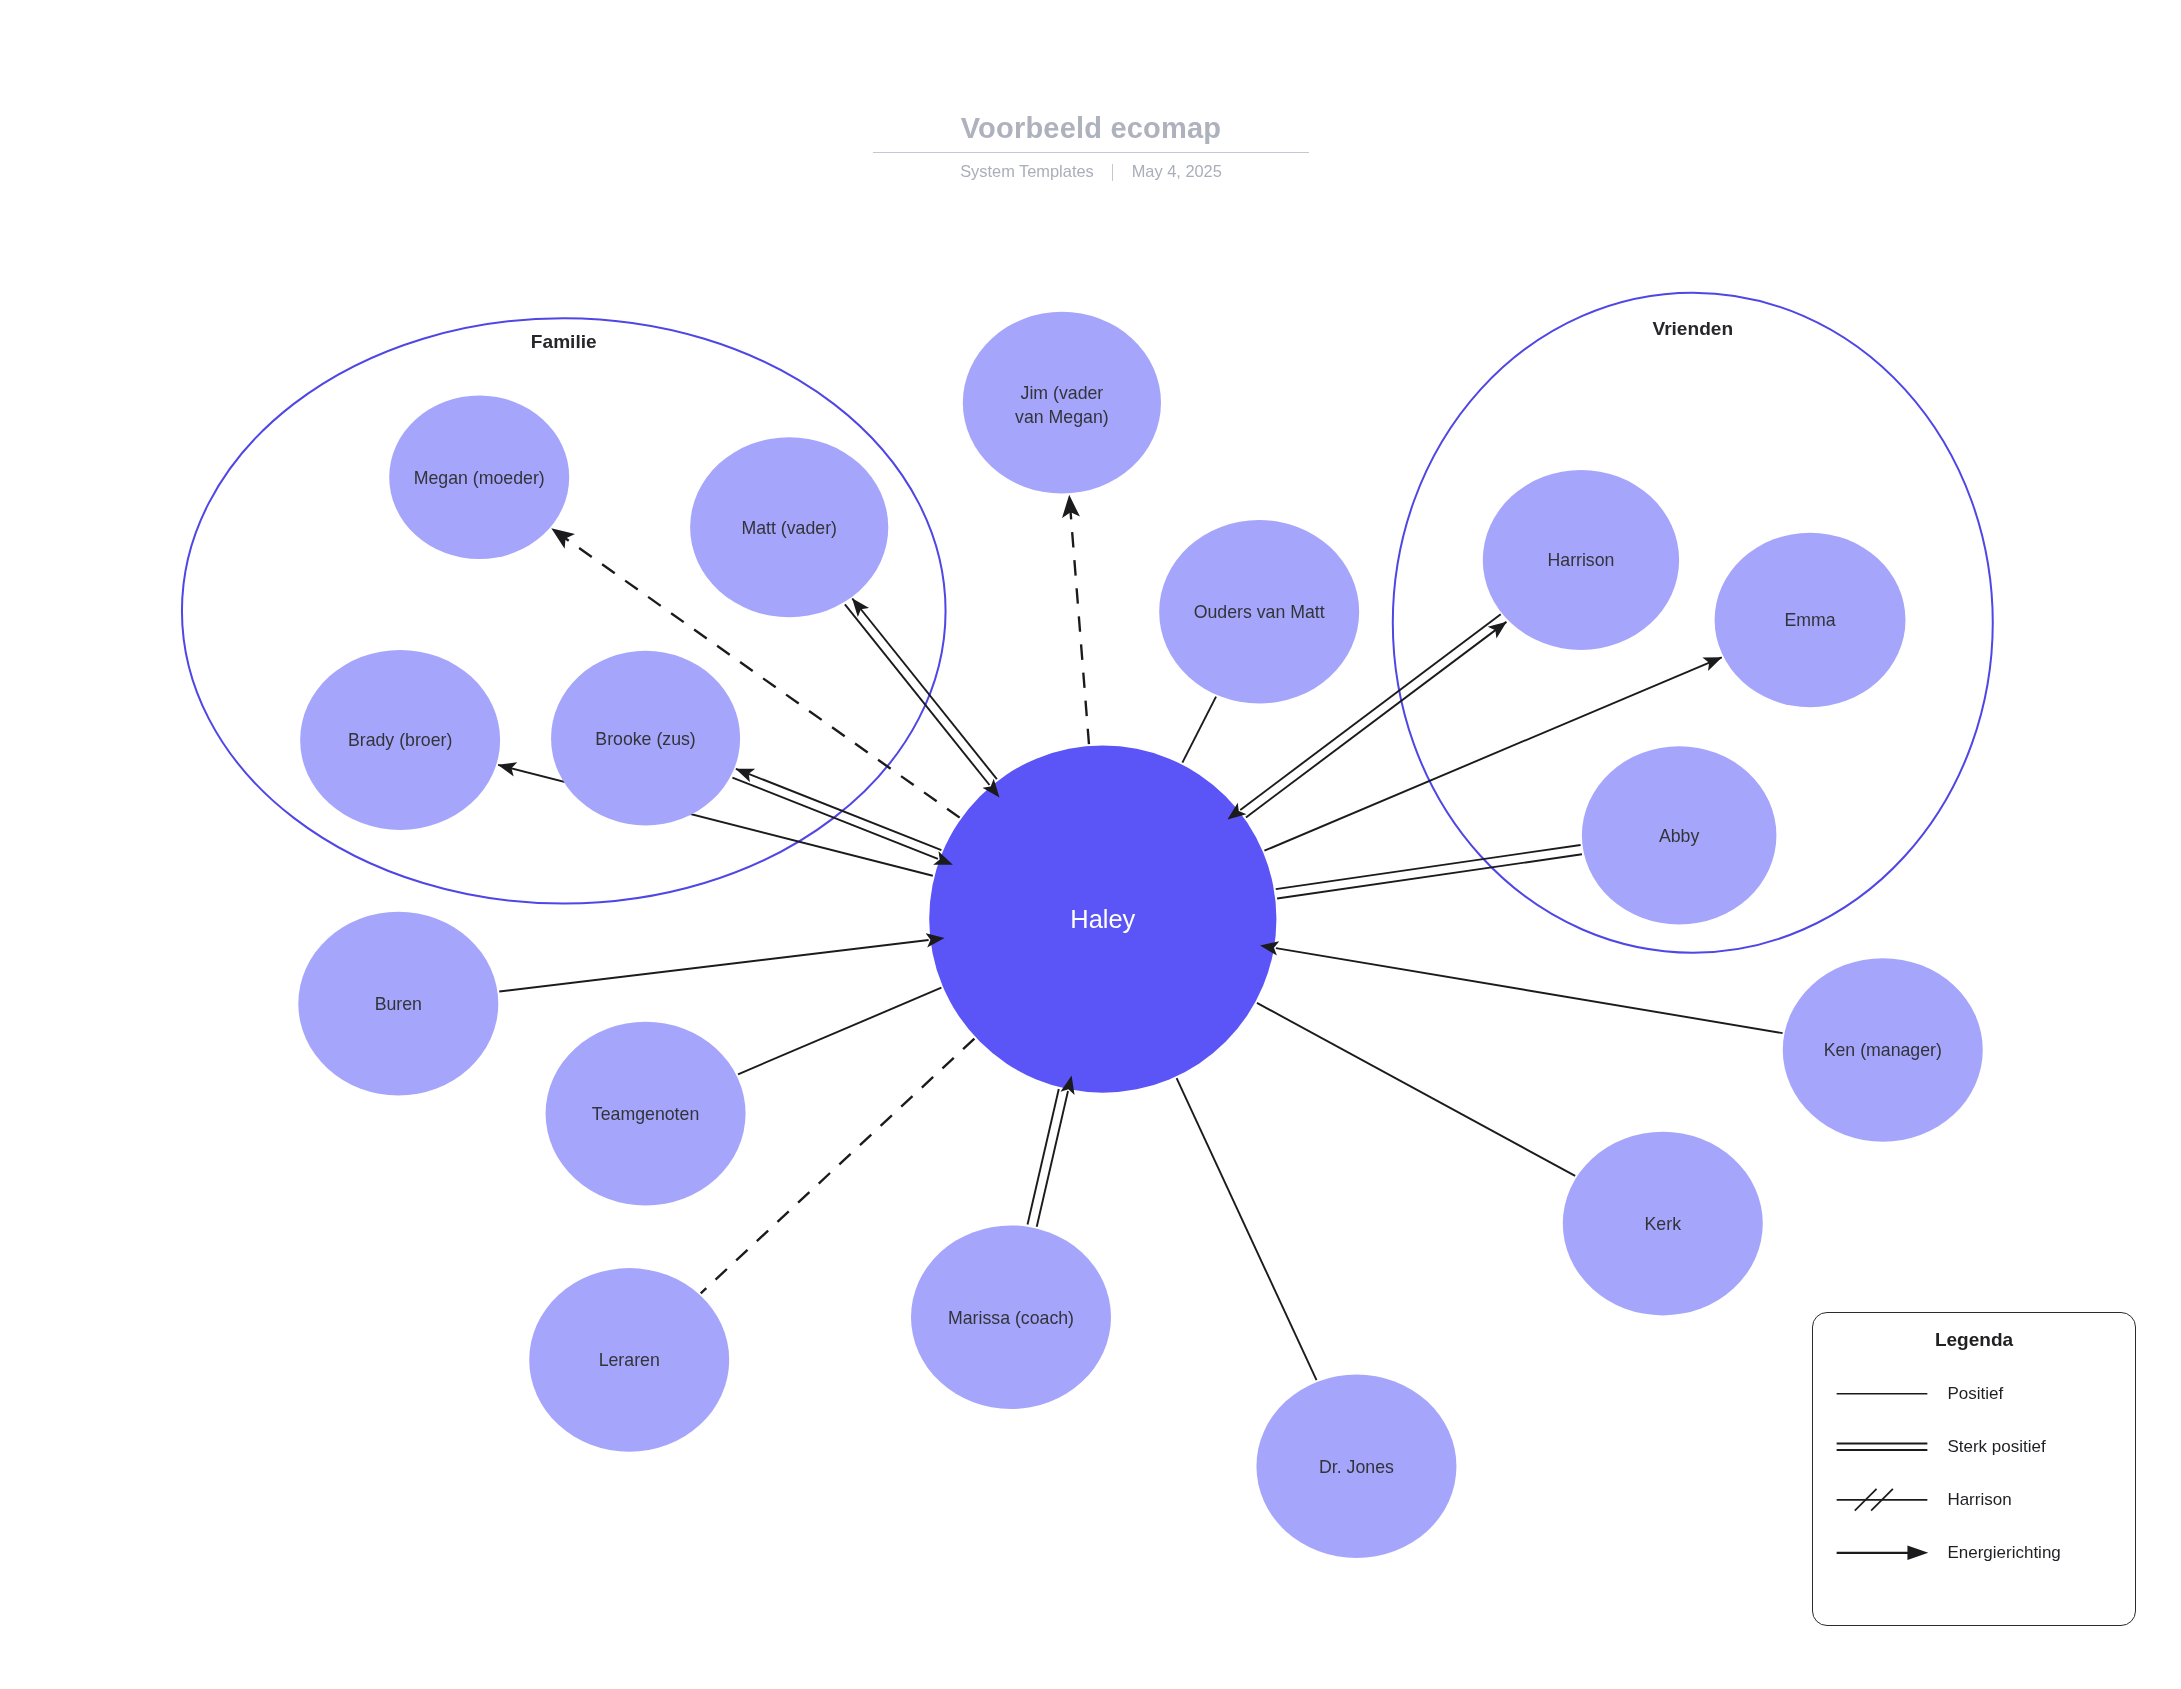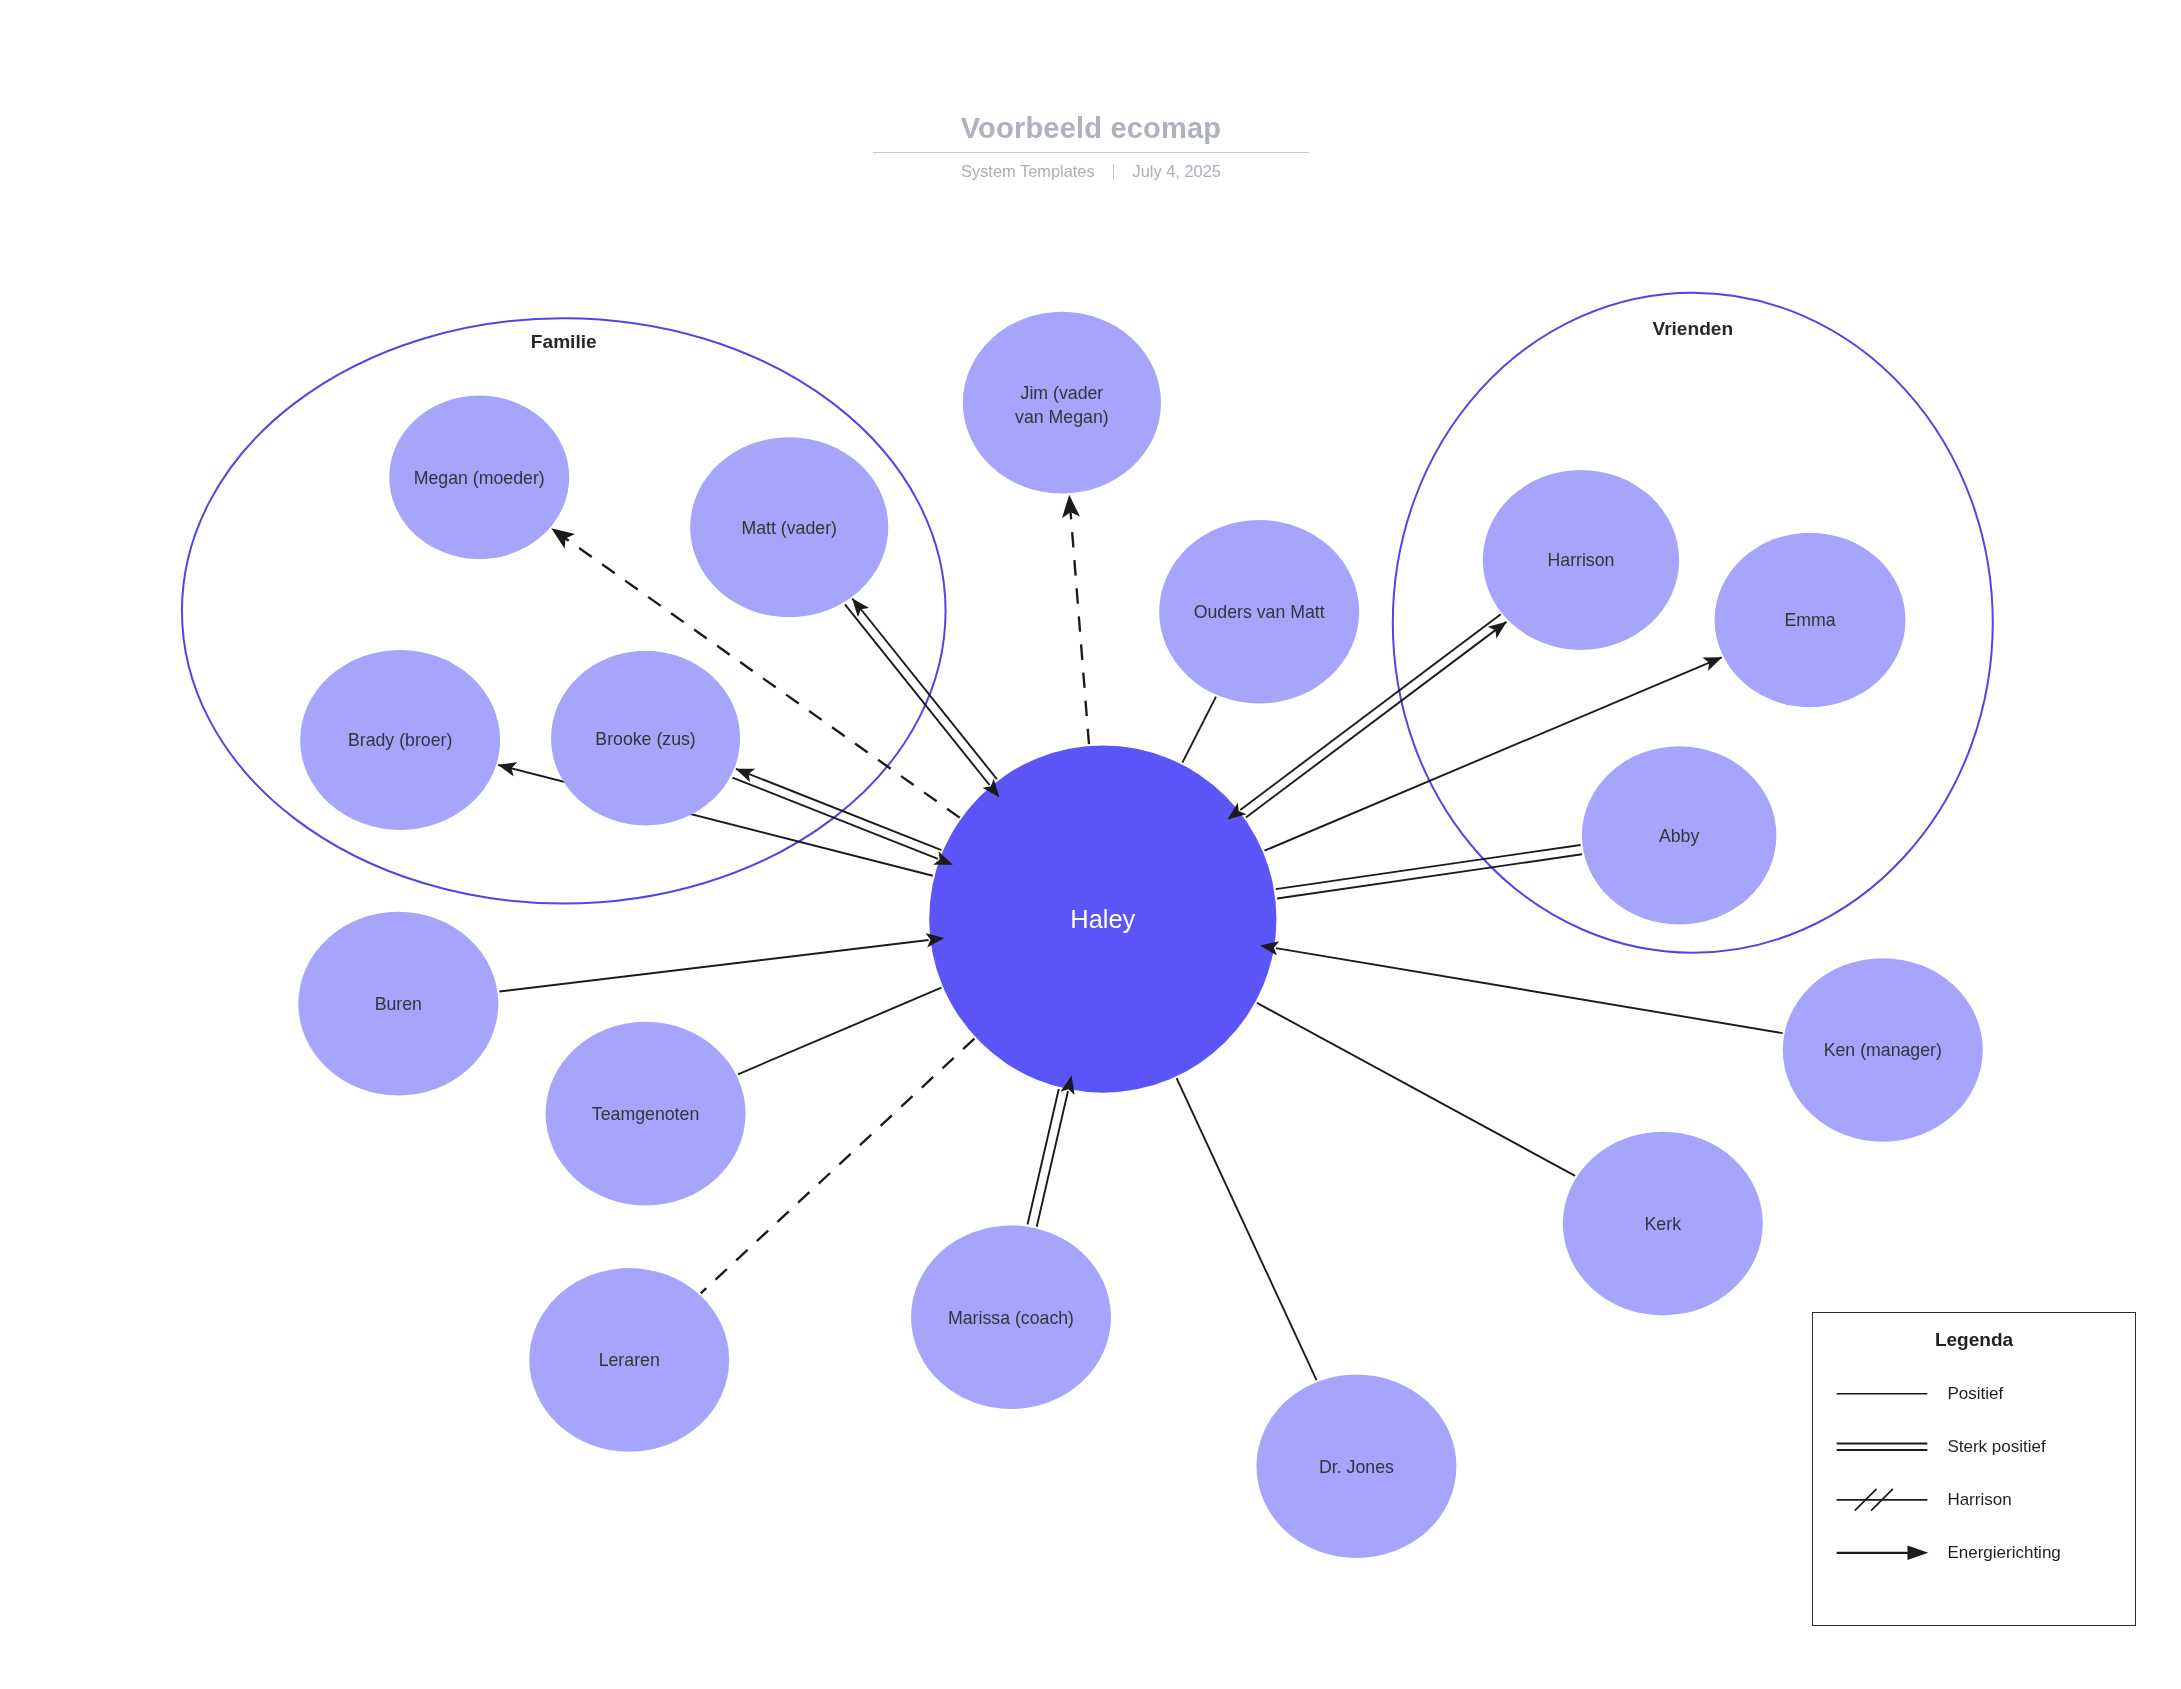--- a/index.html
+++ b/index.html
@@ -108,21 +108,21 @@
   .edge-zwak     { stroke-width: 2.6; stroke-dasharray: 17 14; }
 
   
   #legend-box {
     position: absolute;
     left: 1812px;
     top: 1312px;
     width: 324px;
     height: 314px;
     border: 1.5px solid #2b2b2e;
-    border-radius: 0;
+    border-radius: 15px;
     background: #ffffff;
     box-sizing: border-box;
   }
   #legend-title {
     text-align: center;
     font-size: 19px;
     font-weight: bold;
     color: #212124;
     margin-top: 16.4px;
   }
@@ -153,21 +153,21 @@
 <body>
 
 <div id="page">
 
   <div class="doc-header">
     <div class="doc-title">Voorbeeld ecomap</div>
     <div class="doc-title-rule"></div>
     <div class="doc-sub">
       <span>System Templates</span>
       <span class="sep"></span>
-      <span>July 4, 2025</span>
+      <span>May 4, 2025</span>
     </div>
   </div>
 
   <svg id="ecomap-svg" viewBox="0 0 2400 1858">
     <defs>
       <marker id="arrow-head" markerWidth="11" markerHeight="11" refX="9.4" refY="4.0" orient="auto" markerUnits="strokeWidth">
         <path d="M0,0.2 L9.6,4.0 L0,7.8 L2.2,4.0 Z" fill="#1b1b1d"></path>
       </marker>
       <marker id="arrow-head-start" markerWidth="11" markerHeight="11" refX="1.2" refY="4.0" orient="auto-start-reverse" markerUnits="strokeWidth">
         <path d="M0,0.2 L9.6,4.0 L0,7.8 L2.2,4.0 Z" fill="#1b1b1d"></path>

